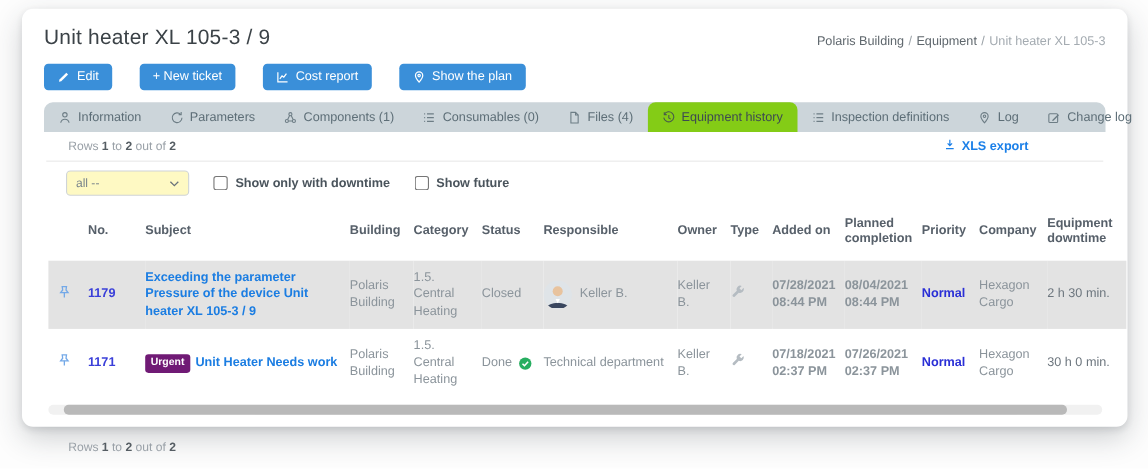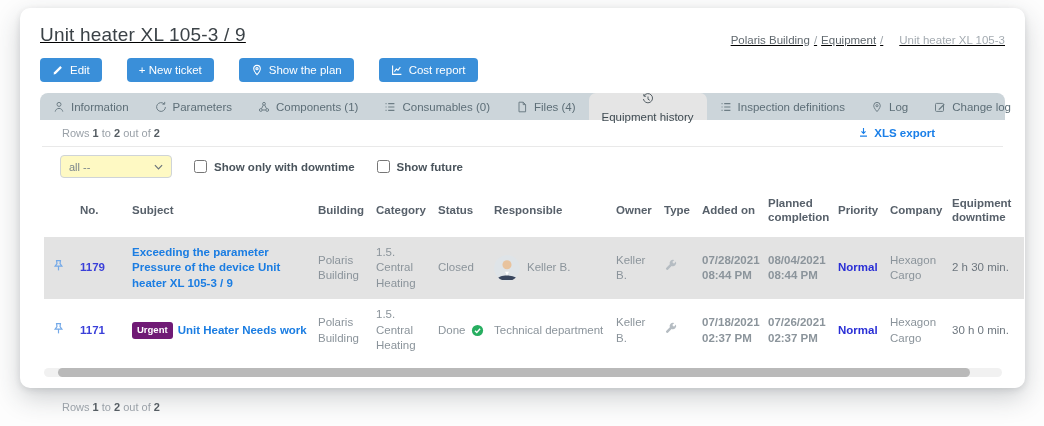--- a/index.html
+++ b/index.html
@@ -4,40 +4,40 @@
 <style>
   * { margin:0; padding:0; box-sizing:border-box; }
   html,body { width:1044px; height:426px; background:#fdfdfd; font-family:"Liberation Sans","DejaVu Sans",sans-serif; overflow:hidden; }
   .card {
     position:absolute; left:20px; top:8px; width:1005px; height:380px;
     background:#fff; border-radius:10px;
     box-shadow:0 10px 26px rgba(40,50,60,.22), 0 2px 6px rgba(40,50,60,.12);
     padding:16px 20px 14px 20px;
   }
   
-  .hdr { display:flex; justify-content:space-between; align-items:flex-end;text-decoration:underline; }
+  .hdr { display:flex; justify-content:space-between; align-items:flex-start; }
   .title { font-size:19px; color:#3b4247; font-weight:400; letter-spacing:.2px; }
   .crumb { font-size:11.5px; margin-top:8px; color:#5f676d; white-space:nowrap; }
   .crumb .sep { color:#9aa1a7; margin:0 4px; }
-  .crumb .cur { color:#a4abb1;margin-left:12px; }
+  .crumb .cur { color:#a4abb1; }
   
   .btnrow { display:flex; gap:25px; margin-top:12px; }
   .btn {
     display:inline-flex; align-items:center; gap:6px; border:none; cursor:pointer;
     background:#3a8fd9; color:#fff; font-family:inherit; font-size:11.5px;
     height:24px; padding:0 12px; border-radius:4px;
   }
   .bicon { display:inline-flex; width:12px; height:12px; }
   .bicon svg { width:12px; height:12px; }
   
   .tabstrip { display:flex; margin-top:11px; background:#ccd5da; border-radius:8px 8px 0 0; height:27px; align-items:stretch; }
   .tab { display:flex; align-items:center; gap:6px; padding:0 13px; font-size:11.5px; color:#5d6e77; cursor:pointer; white-space:nowrap; }
   .tab .ticon { display:inline-flex; width:12px; height:12px; opacity:.85; }
   .tab .ticon svg { width:12px; height:12px; }
-  .tab.active { background:#e5e5e5; border-radius:7px 7px 0 0; color:#3e4a51;flex-direction:column; }
+  .tab.active { background:#84cc16; border-radius:7px 7px 0 0; color:#3e4a51; }
   
   .content { padding:0 2px; }
   .listbar { display:flex; justify-content:space-between; align-items:center; height:27px; border-bottom:1px solid #e9e9e9; padding:0 0 0 20px; }
   .rows-info { font-size:11px; color:#9aa1a8; }
   .rows-info b { color:#555d63; font-weight:700; }
   .xls { display:inline-flex; align-items:center; gap:5px; color:#1a7fe8; font-size:11.5px; font-weight:600; cursor:pointer; margin-right:68px; text-decoration:none; }
   .xls svg { width:11px; height:11px; }
   .filterbar { display:flex; align-items:center; gap:22px; padding:8px 0 6px 18px; }
   .select {
     width:112px; height:23px; border:1px solid #cfd4d8; border-radius:4px;
@@ -94,34 +94,34 @@
           </svg>
         </span>
       <span>Edit</span>
     </button>
     <button class="btn">
       <span>+ New ticket</span>
     </button>
     <button class="btn">
       <span class="bicon">
           <svg viewBox="0 0 12 12" fill="none" stroke="currentColor" stroke-width="1.1">
-            <path d="M6 1.4a3.3 3.3 0 0 1 3.3 3.3C9.3 7 6 10.6 6 10.6S2.7 7 2.7 4.7A3.3 3.3 0 0 1 6 1.4z"></path>
-            <circle cx="6" cy="4.7" r="1.1"></circle>
-          </svg>
-        </span>
-      <span>Show the plan</span>
+            <path d="M1.6 1.6v8.8h8.8"></path>
+            <path d="M3.4 7.6l2-2.6 1.6 1.2 2.4-3.2"></path>
+          </svg>
+        </span>
+      <span>Cost report</span>
     </button>
     <button class="btn">
       <span class="bicon">
           <svg viewBox="0 0 12 12" fill="none" stroke="currentColor" stroke-width="1.1">
-            <path d="M1.6 1.6v8.8h8.8"></path>
-            <path d="M3.4 7.6l2-2.6 1.6 1.2 2.4-3.2"></path>
-          </svg>
-        </span>
-      <span>Cost report</span>
+            <path d="M6 1.4a3.3 3.3 0 0 1 3.3 3.3C9.3 7 6 10.6 6 10.6S2.7 7 2.7 4.7A3.3 3.3 0 0 1 6 1.4z"></path>
+            <circle cx="6" cy="4.7" r="1.1"></circle>
+          </svg>
+        </span>
+      <span>Show the plan</span>
     </button>
   </div>
 
   <div class="tabstrip">
     <div class="tab">
       <span class="ticon">
           <svg viewBox="0 0 12 12" fill="none" stroke="currentColor" stroke-width="1">
             <circle cx="6" cy="3.4" r="2"></circle>
             <path d="M2.2 10.6c.4-2 1.9-3.2 3.8-3.2s3.4 1.2 3.8 3.2"></path>
           </svg>

